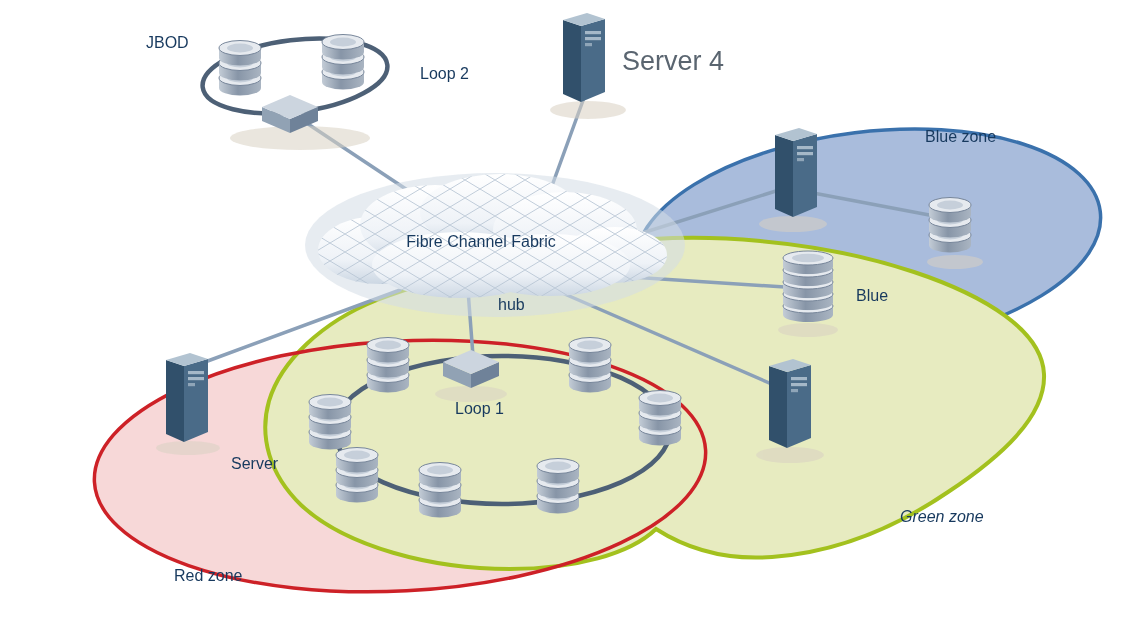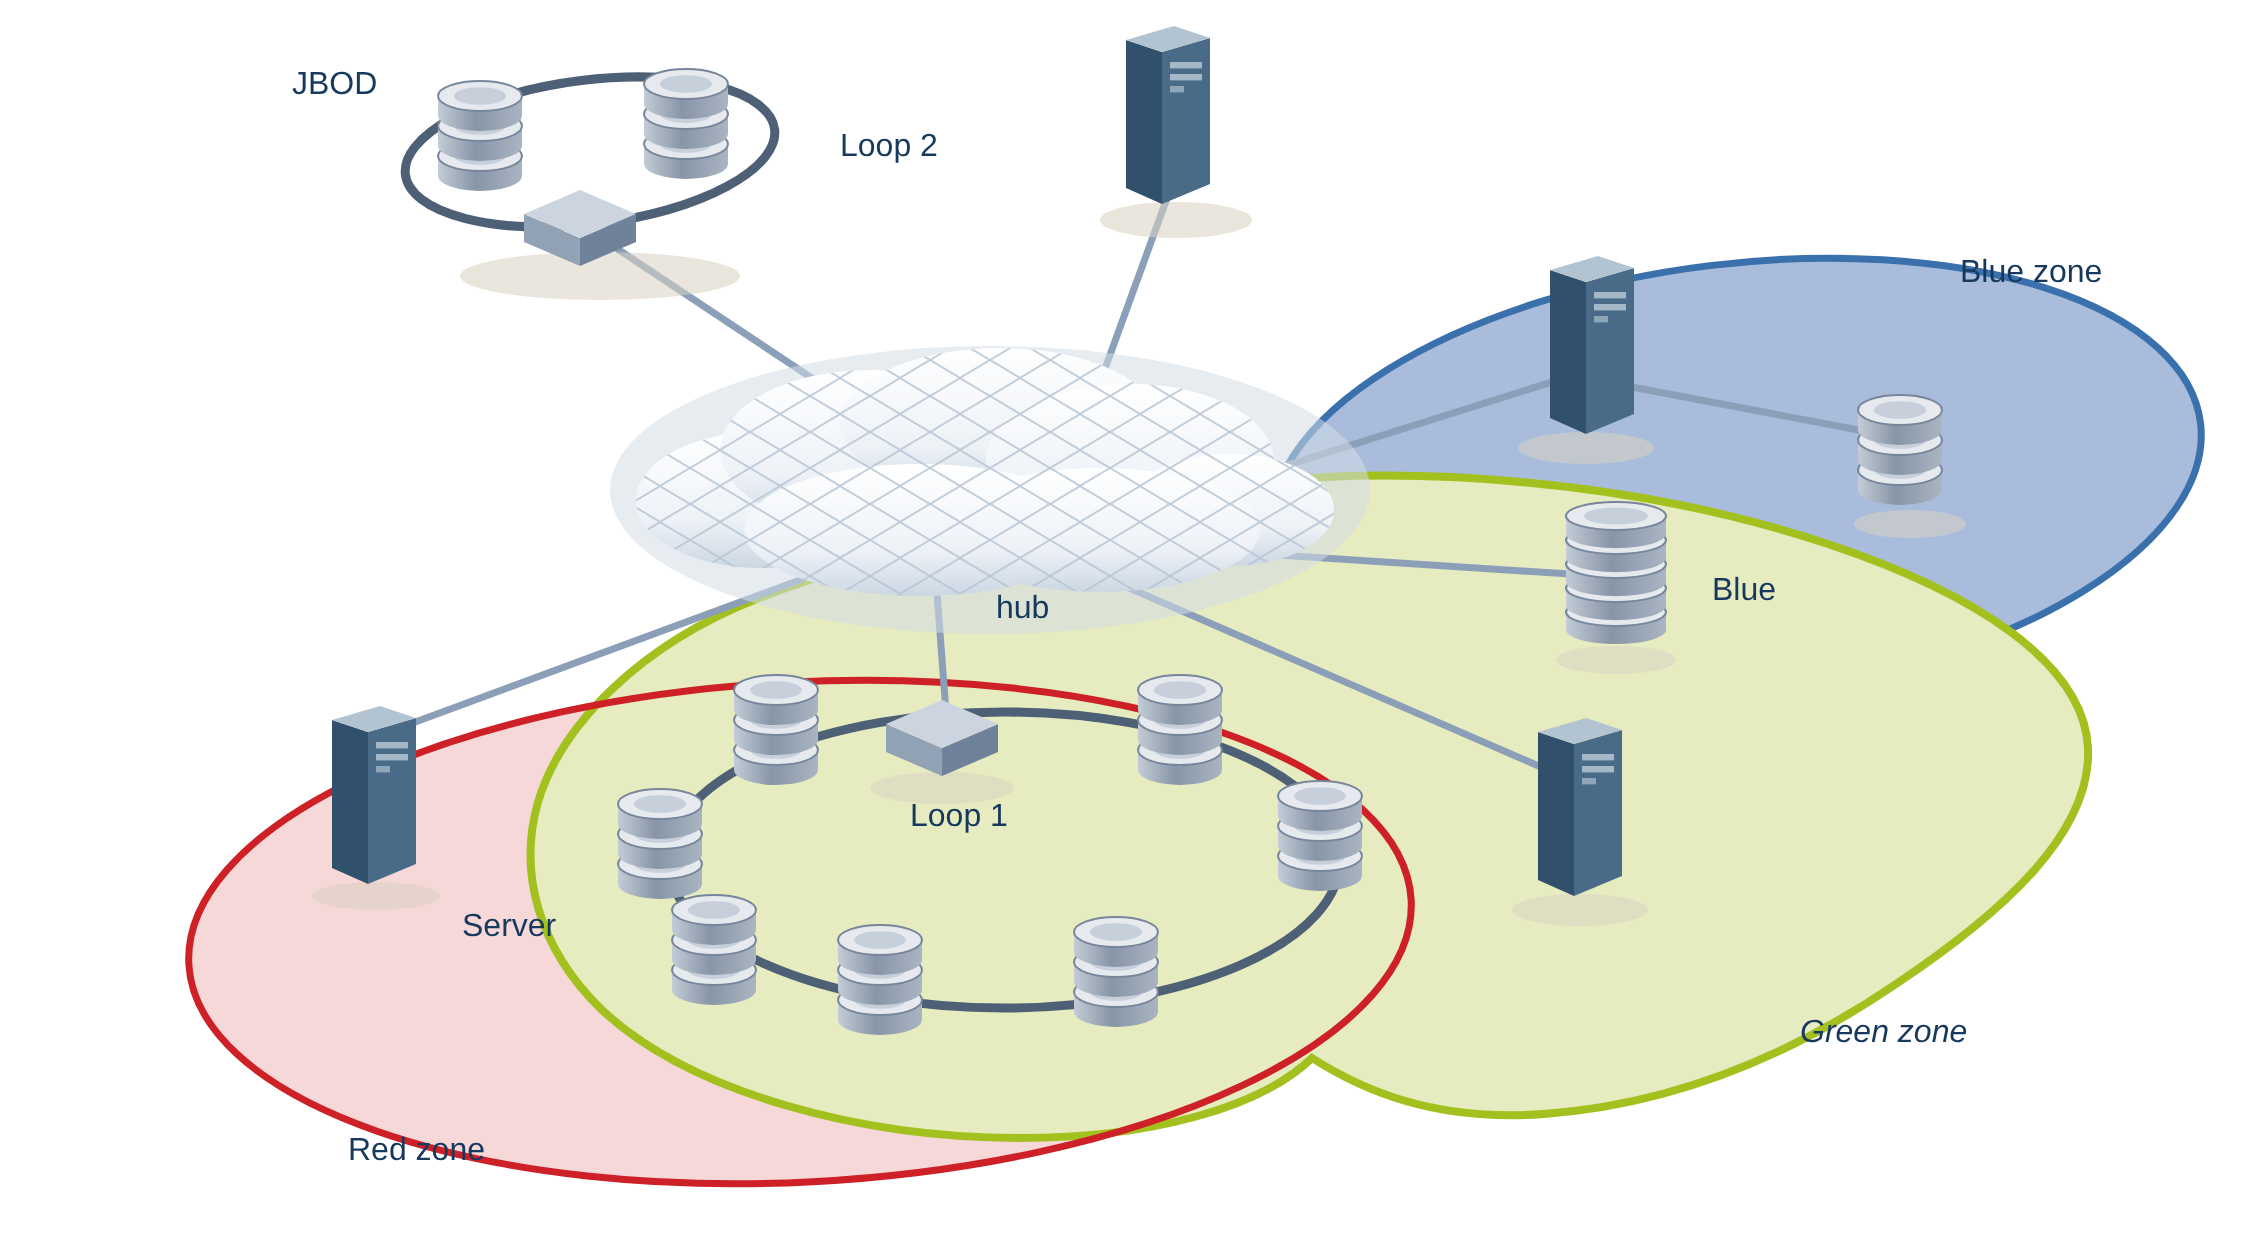--- a/index.html
+++ b/index.html
@@ -188,21 +188,23 @@
   <use href="#stack3" xlink:href="#stack3" x="440" y="470"></use>
   <use href="#stack3" xlink:href="#stack3" x="558" y="466"></use>
   <use href="#hubbox" xlink:href="#hubbox" x="471" y="350"></use>
 
   <use href="#server" xlink:href="#server" x="766" y="356"></use>
   <use href="#server" xlink:href="#server" x="163" y="350"></use>
 </svg>
 
 <div class="lbl" style="left:146px;top:34px;">JBOD</div>
 <div class="lbl" style="left:420px;top:65px;">Loop 2</div>
-<div class="lbl" style="left:980px;top:128px;">Blue zone</div>
+<div class="lbl lbl-big" style="left:622px;top:47px;">Server 4</div>
+<div class="lbl" style="left:925px;top:128px;">Blue zone</div>
+<div class="lbl lbl-center" style="left:351px;top:233px;width:260px;">Fibre Channel Fabric</div>
 <div class="lbl" style="left:856px;top:287px;">Blue</div>
 <div class="lbl" style="left:498px;top:296px;">hub</div>
 <div class="lbl" style="left:455px;top:400px;">Loop 1</div>
 <div class="lbl" style="left:183px;top:455px;margin-left:48px;">Server</div>
 <div class="lbl" style="left:900px;top:508px;font-style:italic;">Green zone</div>
 <div class="lbl" style="left:174px;top:567px;">Red zone</div>
 
 </div>
 
 </body></html>

